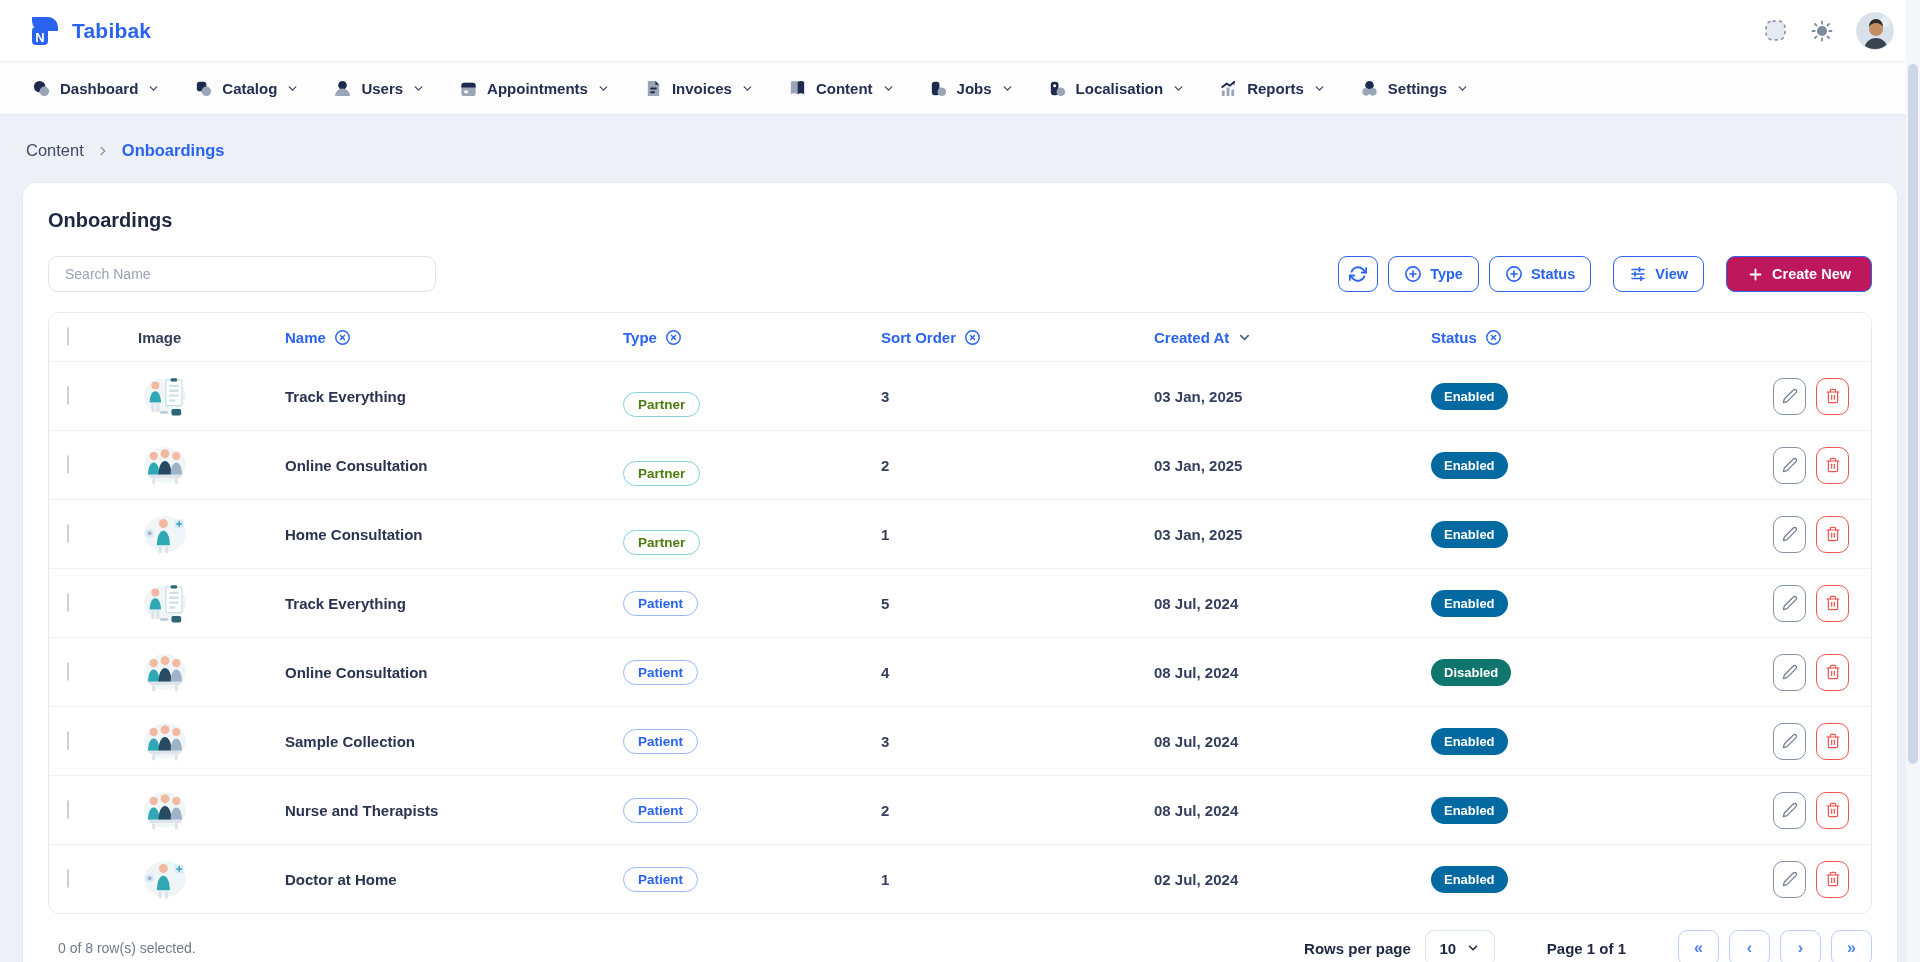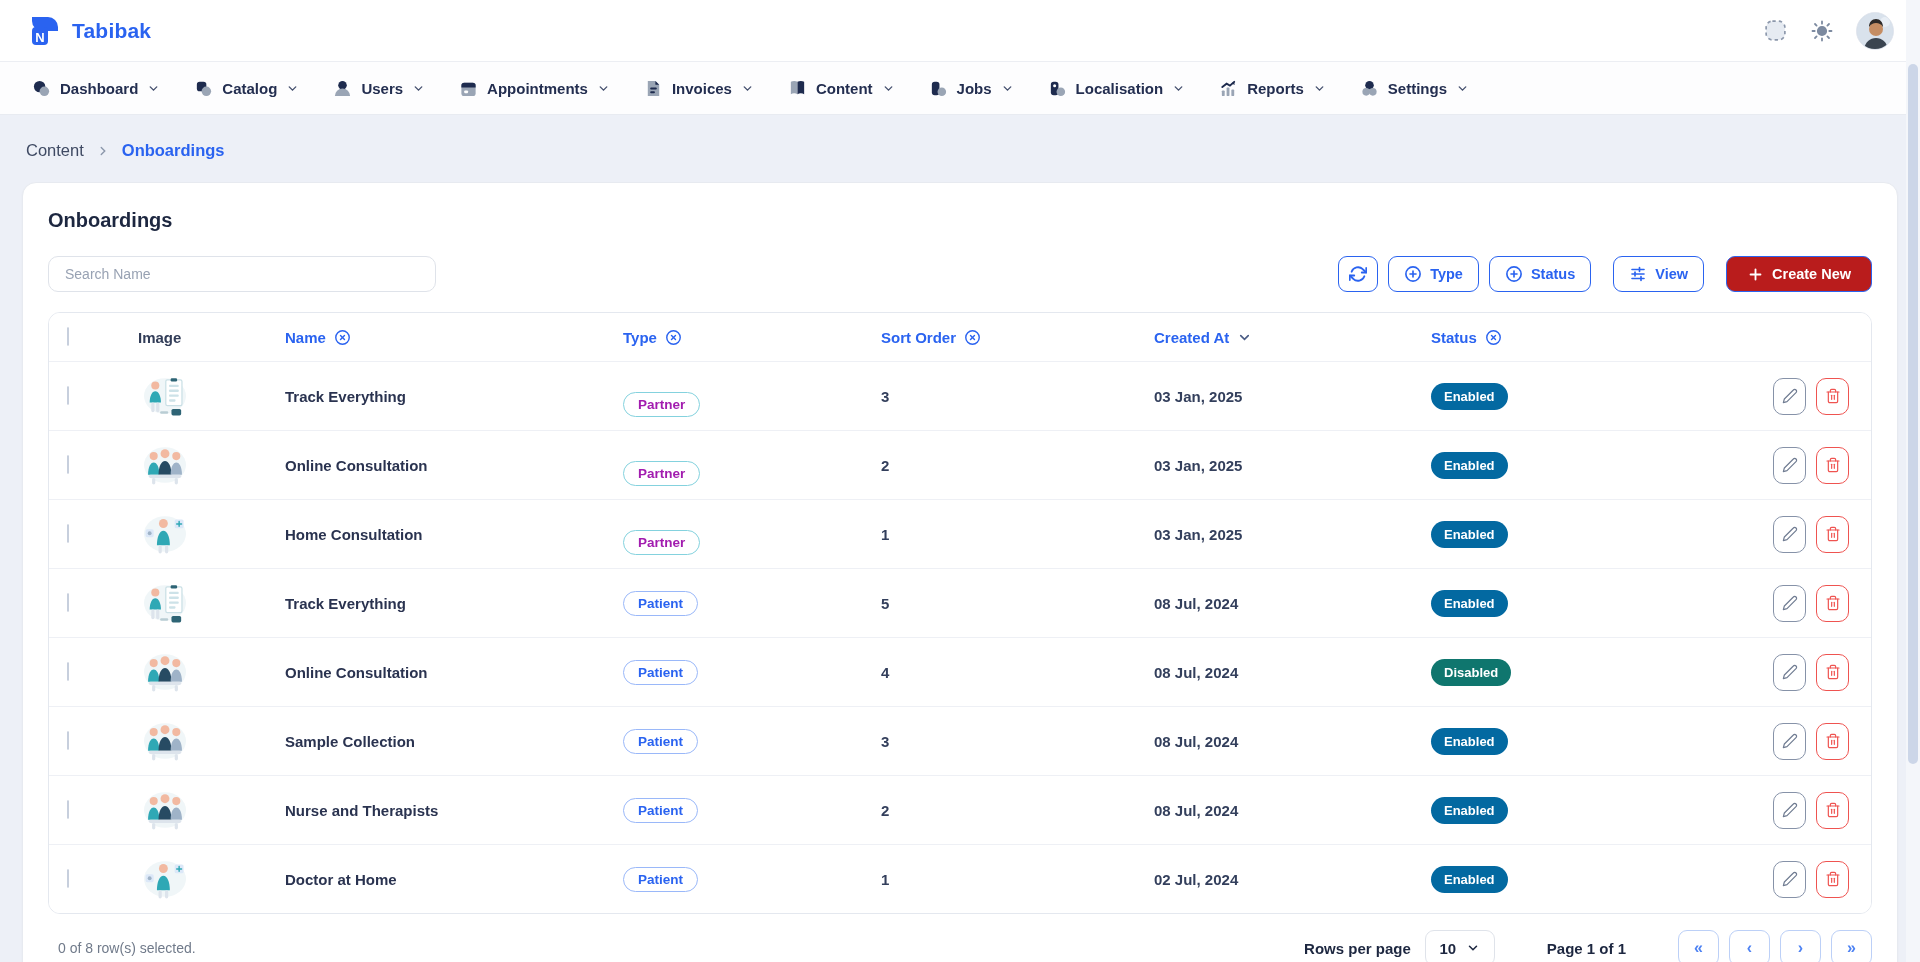--- a/index.html
+++ b/index.html
@@ -38,21 +38,21 @@
   .toolbar { margin-top:24px; display:flex; align-items:center; justify-content:space-between; }
   .search-input { width:388px; height:36px; border:1px solid #dfe3ea; border-radius:10px;
     padding:0 16px; font-size:14px; color:#333f5c; outline:none; }
   .search-input::placeholder { color:#98a2b3; }
   .toolbar-actions { display:flex; align-items:center; gap:10px; }
   .btn { display:flex; align-items:center; gap:8px; height:36px; padding:0 15px;
     border:1.5px solid #2a63f0; border-radius:9px; background:#fff; color:#2a63f0;
     font-size:14.5px; font-weight:700; cursor:pointer; font-family:inherit; }
   .btn-icononly { width:40px; justify-content:center; padding:0; }
   .btn-view { margin-left:12px; }
-  .btn-primary { margin-left:12px; background:#b91c1c; border-color:#2a63f0; color:#fff; padding:0 20px; }
+  .btn-primary { margin-left:12px; background:#be185d; border-color:#2a63f0; color:#fff; padding:0 20px; }
 
   
   .table { margin-top:20px; border:1px solid #e4e8ef; border-radius:12px; overflow:hidden; }
   .trow, .thead { display:grid; grid-template-columns:56px 150px 340px 250px 270px 280px 270px 1fr;
     align-items:center; }
   .thead { height:48px; background:#fff; }
   .trow { height:69px; border-top:1px solid #eef0f5; background:#fff; }
   .th { display:flex; align-items:center; gap:8px; font-size:15px; font-weight:700; color:#2a63f0; }
   .th.plain { color:#323d58; }
   .cell-check { padding-left:18px; }
@@ -65,21 +65,21 @@
   .col-actions { display:flex; justify-content:flex-end; padding-right:22px; gap:10px; }
 
   .checkbox { width:20px; height:22px; border:1.5px solid #c7cfdd; border-radius:7px;
     background:#fff; cursor:pointer; }
   .thumb { width:54px; height:42px; }
   .name-cell { font-size:15px; font-weight:700; color:#2a3350; }
   .num-cell, .date-cell { font-size:15px; font-weight:600; color:#333f5c; }
 
   .badge-type { display:inline-block; padding:4px 14px; border-radius:999px; font-size:13.5px;
     font-weight:700; border:1.6px solid; background:#fff; }
-  .badge-type[data-value="Partner"] { color:#a21caf; border-color:#84d2de;margin-top:16px; }
+  .badge-type[data-value="Partner"] { color:#4d7c0f; border-color:#84d2de;margin-top:16px; }
   .badge-type[data-value="Patient"] { color:#2a63f0; border-color:#9ab8f9; }
   .badge-status { display:inline-block; padding:6px 13px; border-radius:999px; font-size:13px;
     font-weight:700; color:#fff; }
   .badge-status[data-value="Enabled"] { background:#0369a1; }
   .badge-status[data-value="Disabled"] { background:#0f766e; }
 
   .row-btn { width:33px; height:37px; border-radius:10px; background:#fff; display:flex;
     align-items:center; justify-content:center; cursor:pointer; }
   .row-btn.edit { border:1.4px solid #8692a8; color:#707c92; }
   .row-btn.del { border:1.4px solid #ef5350; color:#ef5350; }

